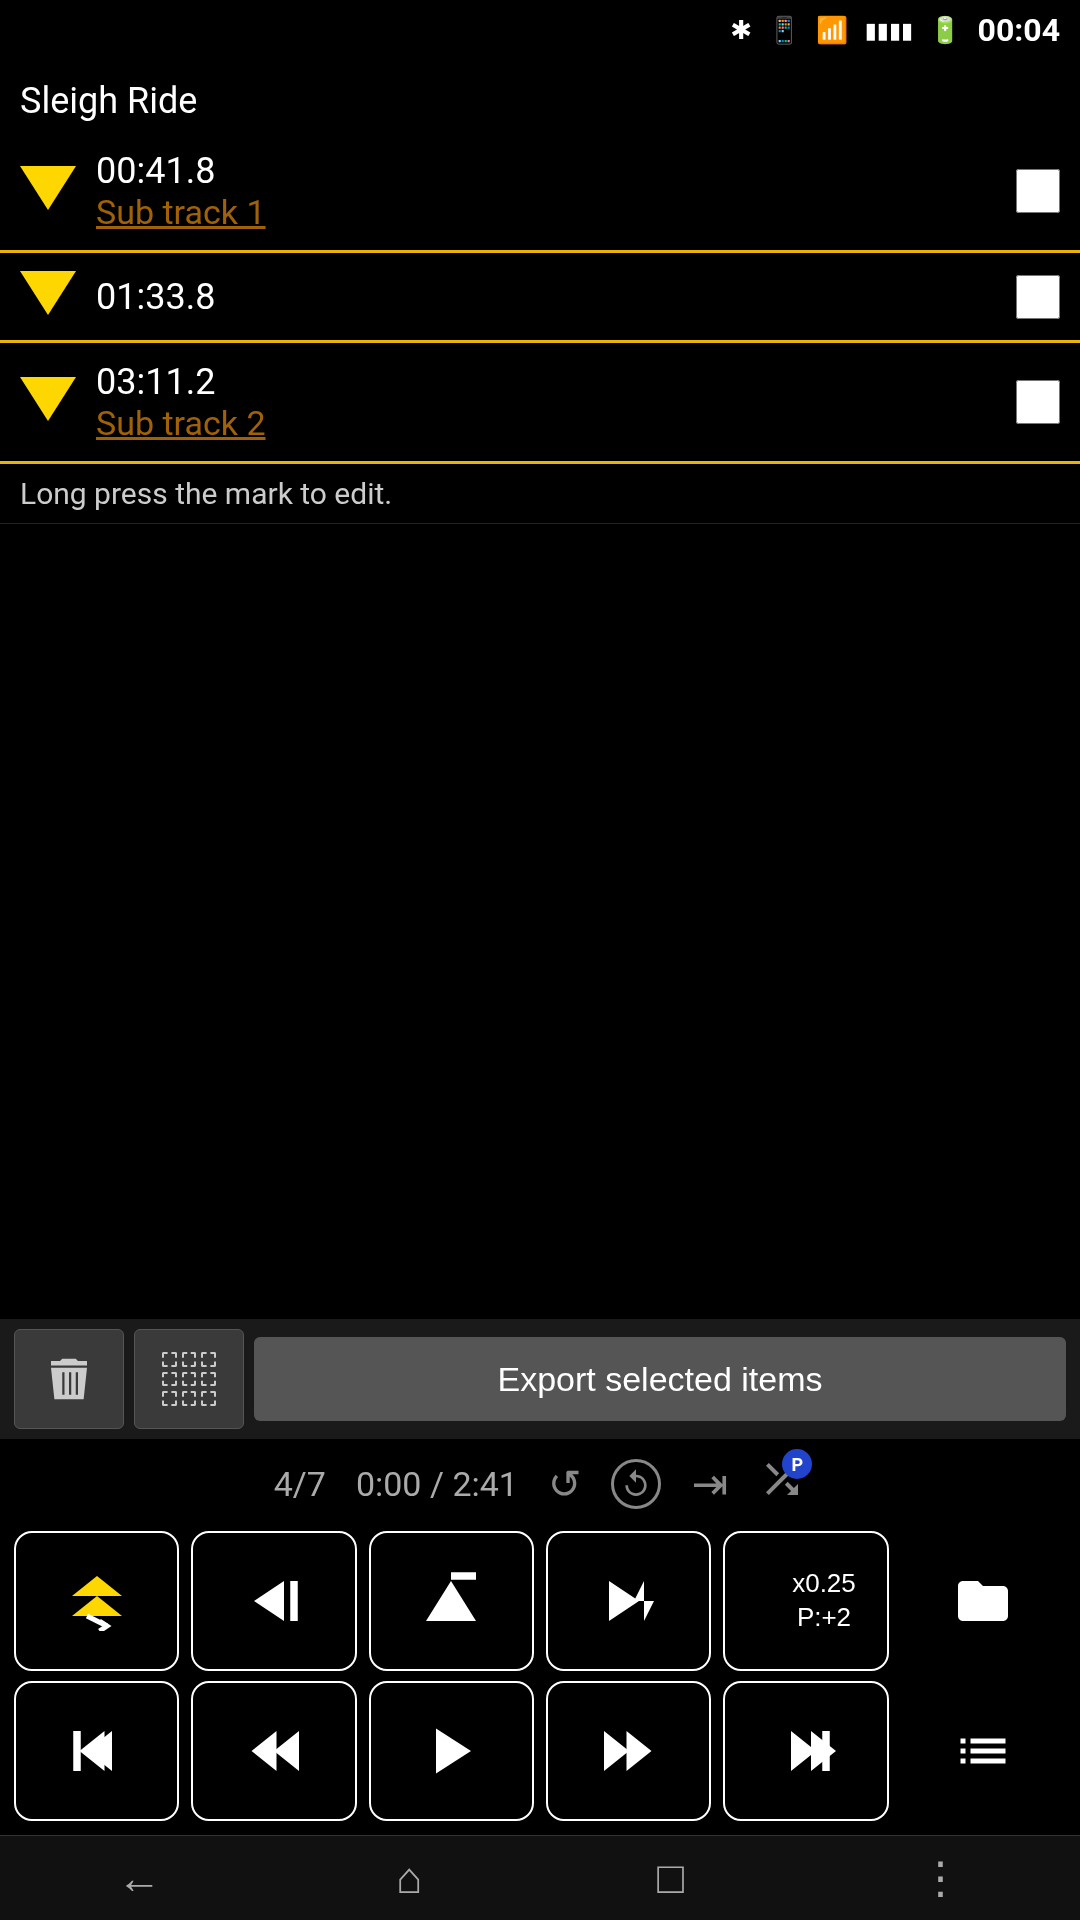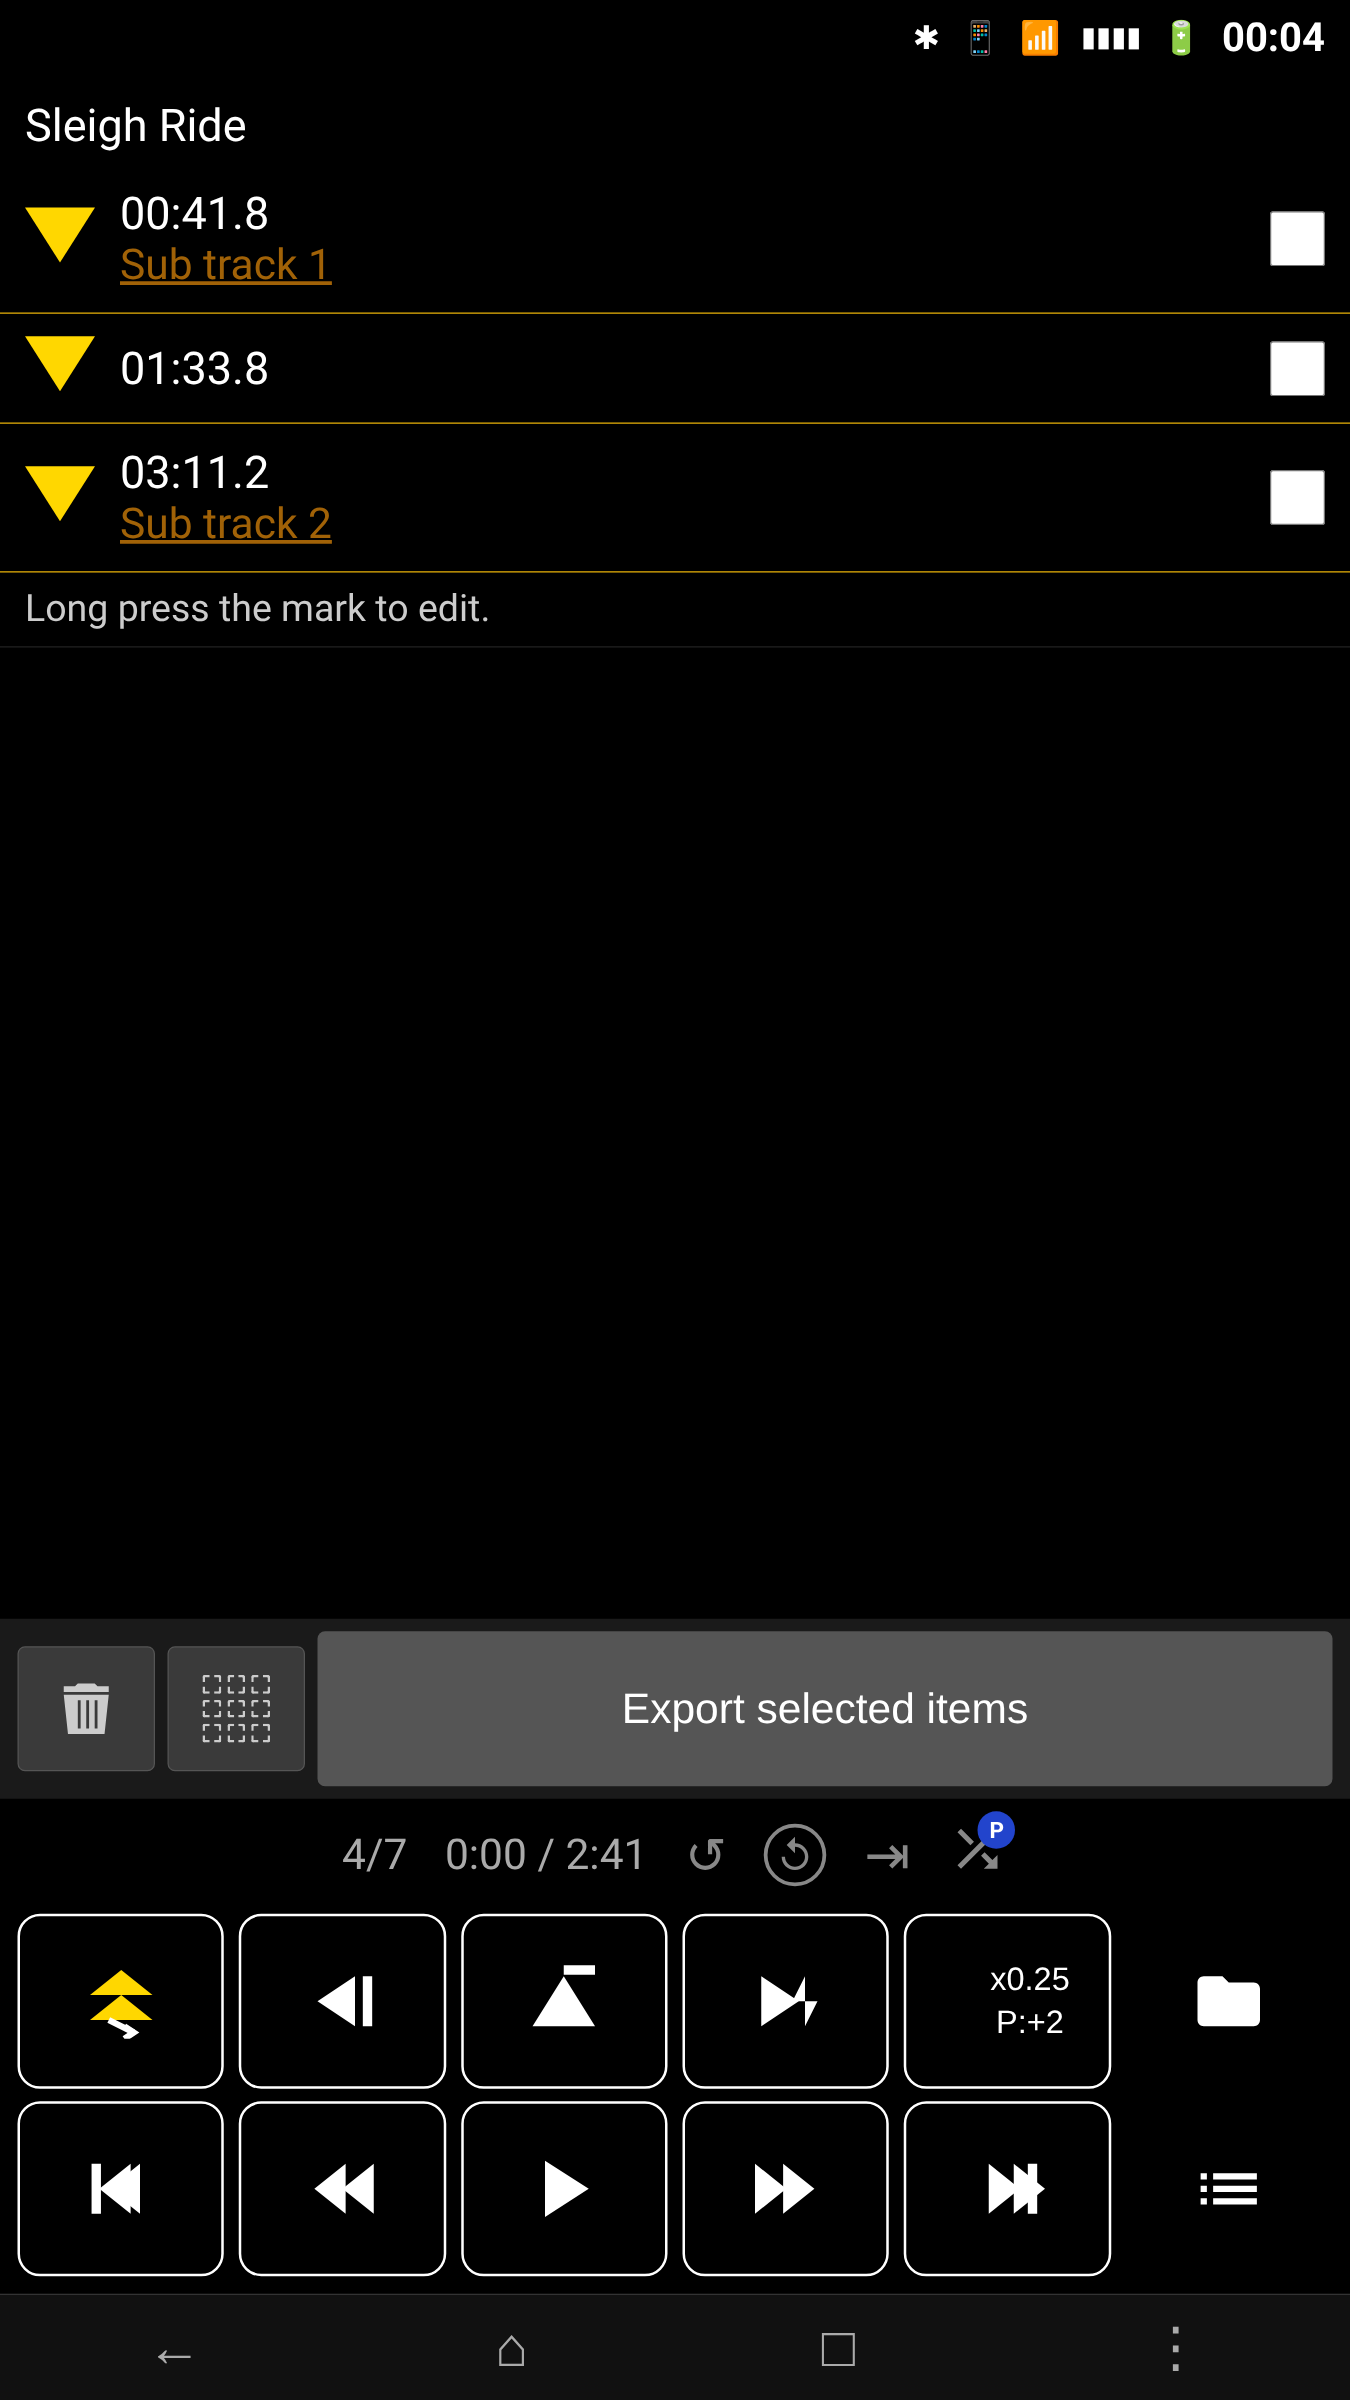--- a/index.html
+++ b/index.html
@@ -44,21 +44,21 @@
 
     
     #track-list {
       width: 100%;
     }
 
     .track-item {
       display: flex;
       align-items: center;
       padding: 18px 20px;
-      border-bottom: 1px solid #eab308;
+      border-bottom: 3px solid #eab308;
       position: relative;
     }
 
     .track-arrow {
       color: #FFD700;
       font-size: 40px;
       margin-right: 20px;
       line-height: 1;
     }
 
@@ -127,21 +127,21 @@
       height: 100px;
     }
 
     #grid-btn {
       width: 110px;
       height: 100px;
     }
 
     #export-btn {
       flex: 1;
-      height: 124px;
+      height: 84px;
       background: #555;
       border: none;
       border-radius: 6px;
       color: #fff;
       font-size: 34px;
       cursor: pointer;
     }
 
     
     .trash-icon-svg {

